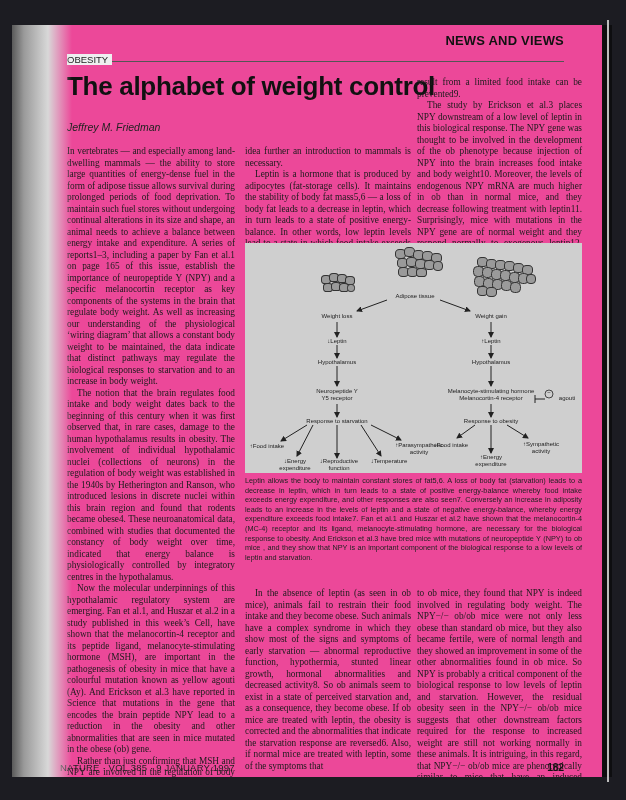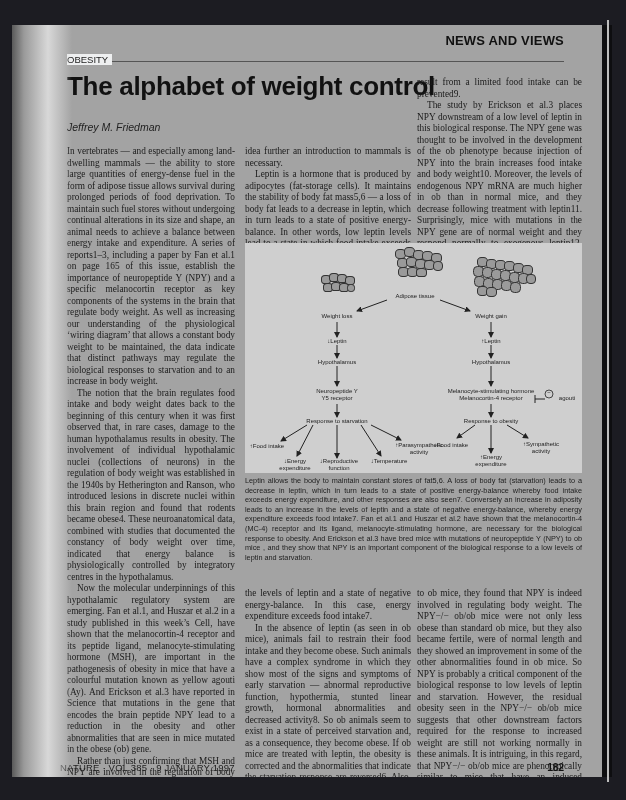--- a/index.html
+++ b/index.html
@@ -1,17 +1,17 @@
 <!DOCTYPE html>
 <html><head>
 <meta charset="utf-8">
 <style>
   html,body{margin:0;padding:0;}
   body{width:626px;height:800px;background:#1c1c22;position:relative;overflow:hidden;font-family:"Liberation Serif",serif;}
-  .page{position:absolute;left:12px;top:25px;width:590px;height:752px;background:#a3a3a3;overflow:hidden;}
+  .page{position:absolute;left:12px;top:25px;width:590px;height:752px;background:#ec4899;overflow:hidden;}
   .page-shadow{position:absolute;left:12px;top:25px;width:60px;height:752px;background:linear-gradient(to right,#5a5a5a 0%,#9a9a9a 20%,#d8d8d8 60%,rgba(238,239,240,0) 100%);pointer-events:none;}
   .page-right-edge{position:absolute;left:602px;top:25px;width:10px;height:752px;background:#0e0e10;}
   .page-right-strip{position:absolute;left:607px;top:20px;width:2px;height:762px;background:#bdbdbd;}
   .section-head{position:absolute;right:38px;top:8px;font-family:"Liberation Sans",sans-serif;font-weight:bold;font-size:13px;color:#111;letter-spacing:0.2px;}
   .rule{position:absolute;left:80px;right:38px;top:36px;height:1px;background:#555;}
   .kicker{position:absolute;left:55px;top:29px;font-family:"Liberation Sans",sans-serif;font-size:9.5px;color:#222;background:#eeeff0;padding-right:4px;}
   .title{position:absolute;left:55px;top:46px;font-family:"Liberation Sans",sans-serif;font-weight:bold;font-size:26px;color:#111;letter-spacing:-0.3px;white-space:nowrap;}
   .author{position:absolute;left:55px;top:96px;font-family:"Liberation Sans",sans-serif;font-style:italic;font-size:10.5px;color:#222;}
   .col{position:absolute;font-size:9.3px;line-height:11.5px;color:#1b1b1b;text-align:justify;hyphens:auto;}
   .col p{margin:0;text-indent:10px;}
@@ -159,21 +159,20 @@
     <div class="fl" style="left:310px;top:152px;width:24px;">agouti</div>
     <div class="fl" style="left:206px;top:175px;width:80px;">Response to obesity</div>
     <div class="fl" style="left:186px;top:199px;width:40px;">↓Food intake</div>
     <div class="fl" style="left:224px;top:211px;width:44px;white-space:normal;">↑Energy expenditure</div>
     <div class="fl" style="left:274px;top:198px;width:44px;white-space:normal;">↑Sympathetic activity</div>
   </div>
 
   <div class="caption">Leptin allows the body to maintain constant stores of fat5,6. A loss of body fat (starvation) leads to a decrease in leptin, which in turn leads to a state of positive energy-balance whereby food intake exceeds energy expenditure, and other responses are also seen7. Conversely an increase in adiposity leads to an increase in the levels of leptin and a state of negative energy-balance, whereby energy expenditure exceeds food intake7. Fan et al.1 and Huszar et al.2 have shown that the melanocortin-4 (MC-4) receptor and its ligand, melanocyte-stimulating hormone, are necessary for the biological response to obesity. And Erickson et al.3 have bred mice with mutations of neuropeptide Y (NPY) to ob mice , and they show that NPY is an important component of the biological response to a low levels of leptin and starvation.</div>
 
   <div class="col col2b">
-    <p class="first">the levels of leptin and a state of negative energy-balance. In this case, energy expenditure exceeds food intake7.</p>
     <p>In the absence of leptin (as seen in ob mice), animals fail to restrain their food intake and they become obese. Such animals have a complex syndrome in which they show most of the signs and symptoms of early starvation — abnormal reproductive function, hypothermia, stunted linear growth, hormonal abnormalities and decreased activity8. So ob animals seem to exist in a state of perceived starvation and, as a consequence, they become obese. If ob mice are treated with leptin, the obesity is corrected and the abnormalities that indicate the starvation response are reversed6. Also, if normal mice are treated with leptin, some of the symptoms that</p>
   </div>
 
   <div class="col col3b">
     <p class="first">to ob mice, they found that NPY is indeed involved in regulating body weight. The NPY−/− ob/ob mice were not only less obese than standard ob mice, but they also became fertile, were of normal length and they showed an improvement in some of the other abnormalities found in ob mice. So NPY is probably a critical component of the biological response to low levels of leptin and starvation. However, the residual obesity seen in the NPY−/− ob/ob mice suggests that other downstream factors required for the response to increased weight are still not working normally in these animals. It is intriguing, in this regard, that NPY−/− ob/ob mice are phenotypically similar to mice that have an induced mutation in the melanocortin-4 (MC-4) receptor gene.</p>
   </div>
 
   <div class="footer">NATURE · VOL 385 · 9 JANUARY 1997</div>
   <div class="pagenum">182</div>
 </div>

